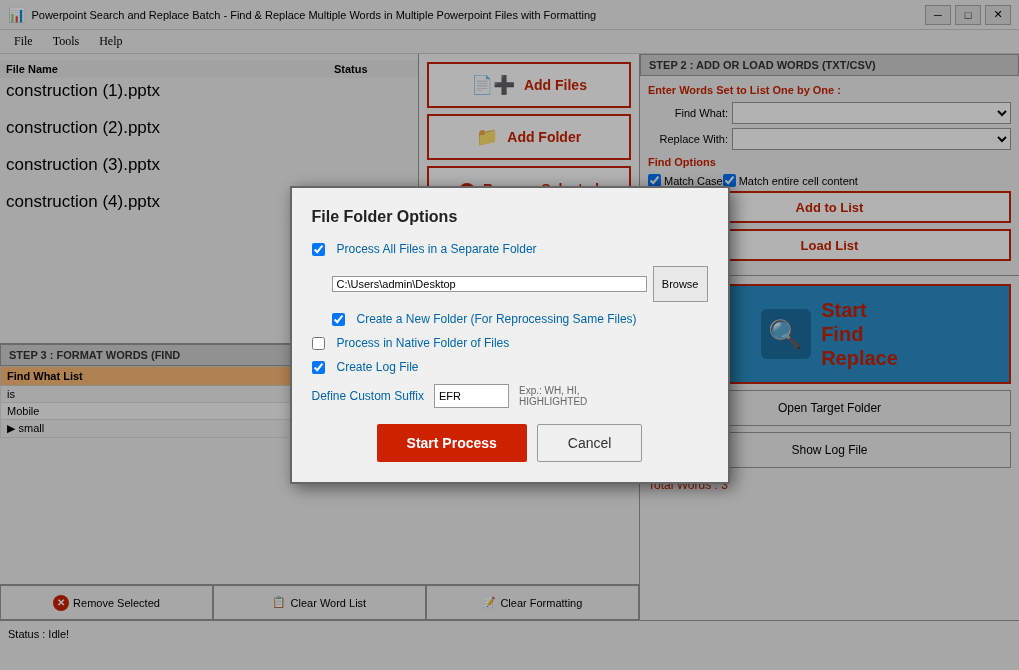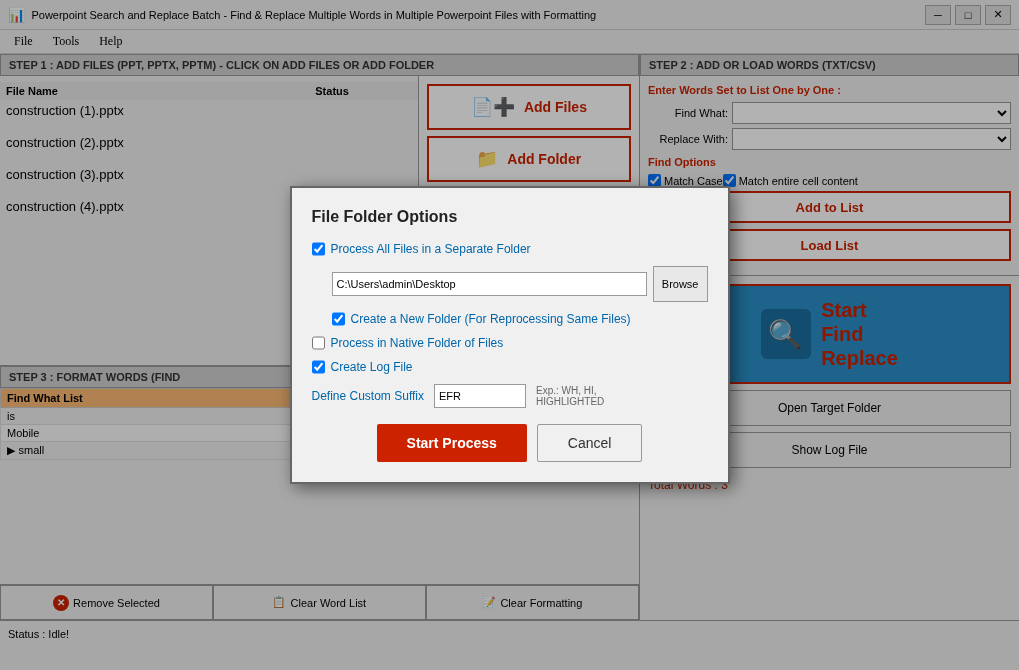--- a/index.html
+++ b/index.html
@@ -86,21 +86,21 @@
     .file-table th {
       background: #e8e8e8;
       border-bottom: 1px solid #999;
       padding: 3px 6px;
       text-align: left;
       font-size: 11px;
       position: sticky; top: 6px;
     }
     .file-table td {
       padding: 8px 6px;
-      font-size: 13px;
+      font-size: 17px;
       border-bottom: 1px solid #eee;
     }
     .buttons-area {
       width: 220px;
       padding: 8px;
       display: flex;
       flex-direction: column;
       gap: 6px;
       background: #f8f8f8;
     }
@@ -257,34 +257,35 @@
       box-shadow: 4px 4px 16px rgba(0,0,0,0.5);
     }
     .modal-title {
       font-size: 16px;
       font-weight: bold;
       margin-bottom: 16px;
       color: #222;
     }
     .modal-row {
       display: flex;
+      align-items: center;
       margin-bottom: 10px;
-      gap: 6px;
+      gap: 12px;
     }
     .modal-row label { font-size: 12px; color: #0066aa; cursor: pointer; }
     .modal-input-row {
       display: flex;
       align-items: center;
       margin-bottom: 10px;
       gap: 6px;
       padding-left: 20px;
     }
     .modal-input {
       flex: 1;
-      height: 24px;
+      height: 16px;
       border: 1px solid #999;
       font-size: 11px;
       padding: 0 4px;
     }
     .browse-btn {
       height: 36px;
       padding: 0 8px;
       border: 1px solid #999;
       background: #e8e8e8;
       cursor: pointer;
@@ -292,21 +293,21 @@
     }
     .suffix-row {
       display: flex;
       align-items: center;
       gap: 10px;
       margin-bottom: 16px;
       margin-top: 6px;
     }
     .suffix-label { font-size: 12px; color: #0066aa; }
     .suffix-input {
-      width: 92px;
+      width: 75px;
       height: 24px;
       border: 1px solid #999;
       font-size: 11px;
       padding: 0 4px;
     }
     .suffix-hint { font-size: 10px; color: #666; }
     .modal-buttons {
       display: flex;
       gap: 10px;
       justify-content: center;
@@ -348,21 +349,20 @@
 <div class="menu-bar">
   <span class="menu-item">File</span>
   <span class="menu-item">Tools</span>
   <span class="menu-item">Help</span>
 </div>
 
 <div class="main-content">
 
   <div class="left-panel">
 
-    <div class="section-header">STEP 1 : ADD FILES (PPT, PPTX, PPTM) - CLICK ON ADD FILES OR ADD FOLDER</div>
 
     <div class="step1-area">
 
       <div class="file-list-area">
         <table class="file-table">
           <thead>
             <tr>
               <th>File Name</th>
               <th>Status</th>
             </tr>

